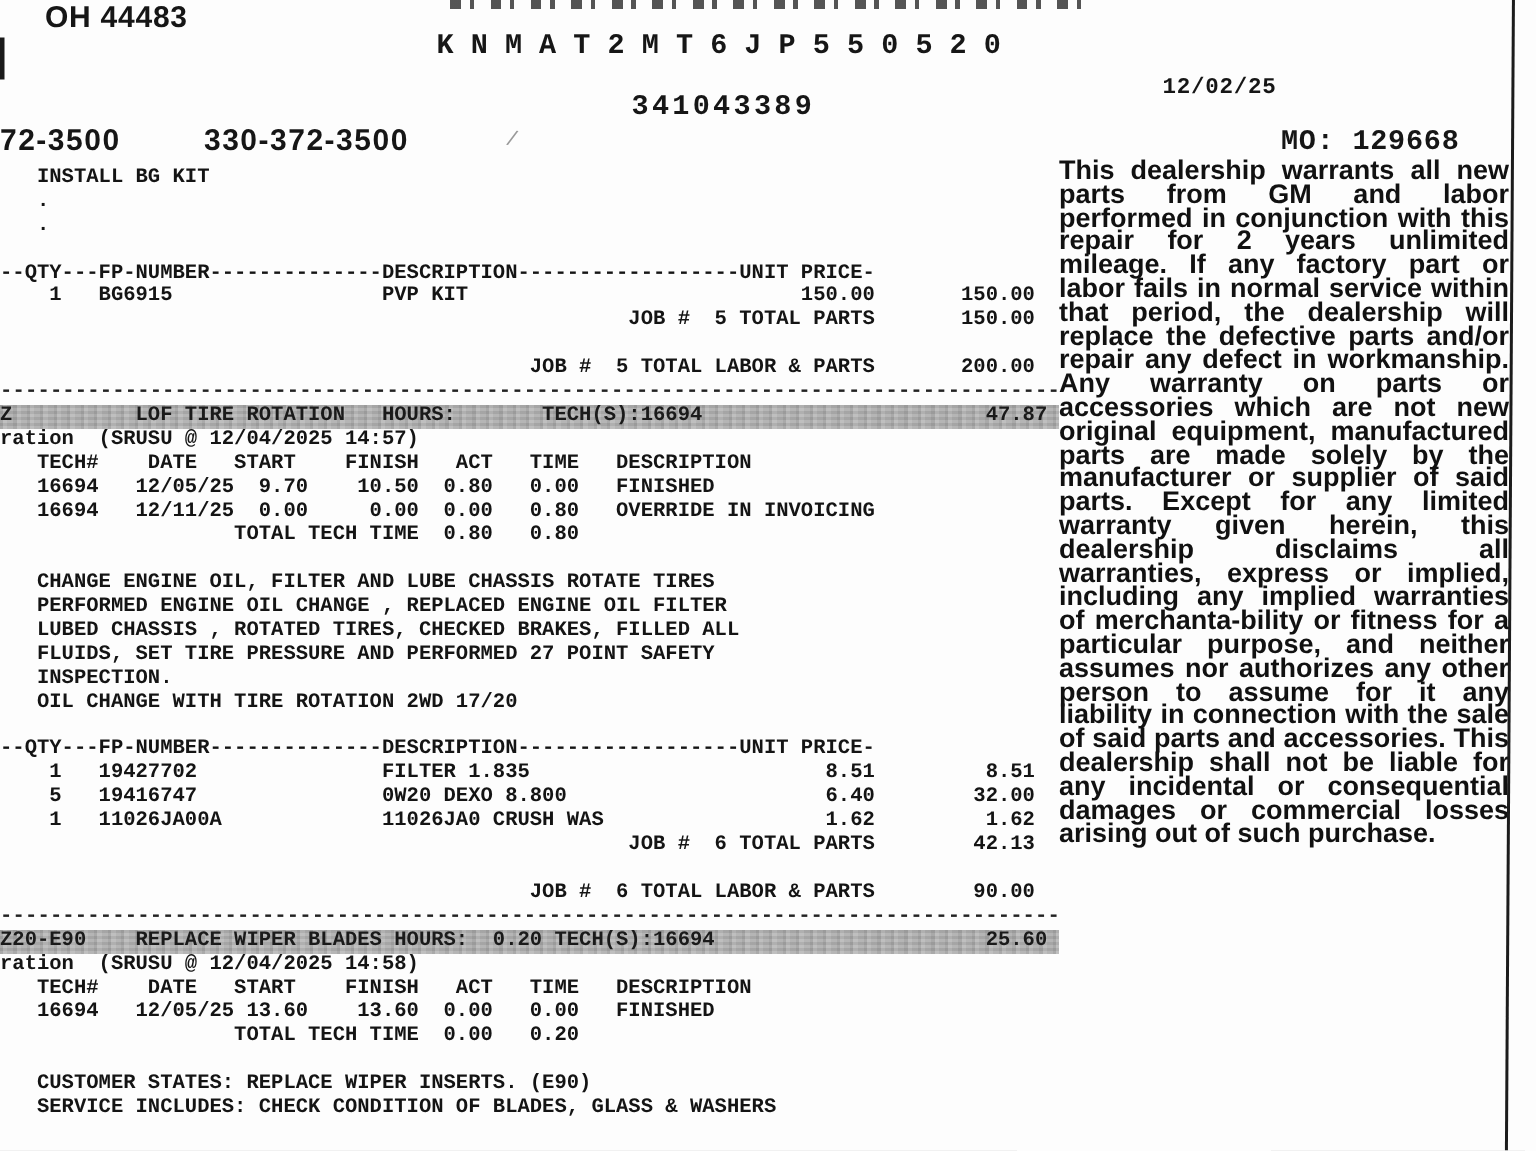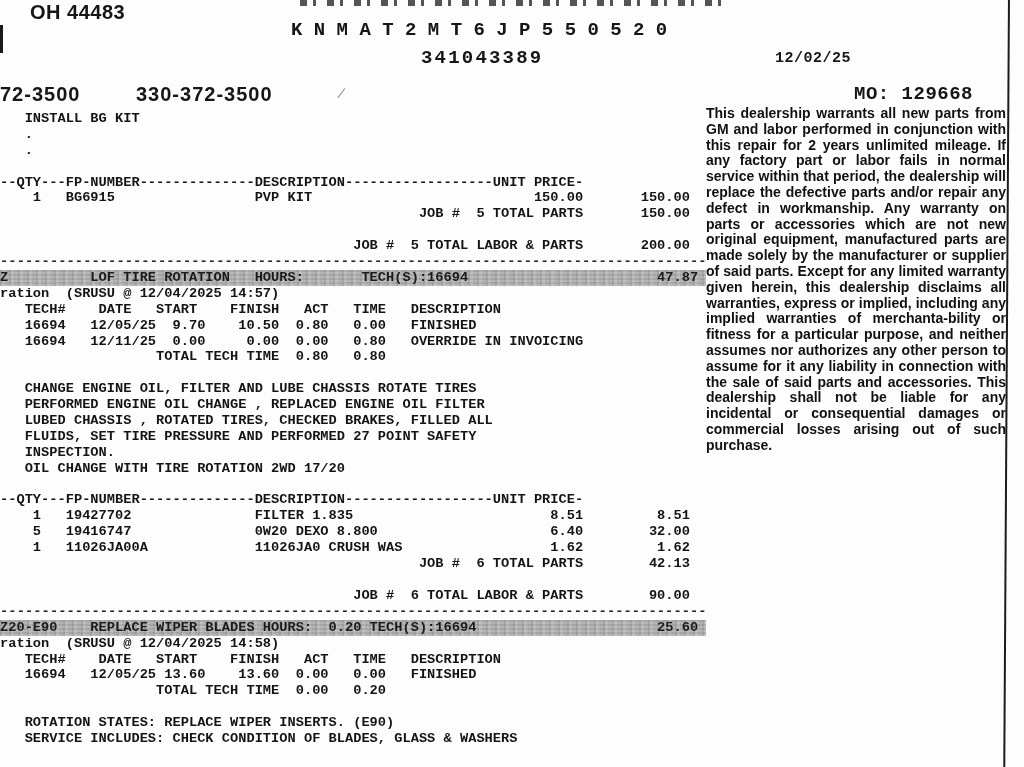--- a/index.html
+++ b/index.html
@@ -2,38 +2,38 @@
 <html><head>
 <meta charset="utf-8">
 <style>
   html,body{margin:0;padding:0;background:#e8e8e8;}
   .page{position:relative;width:1024px;height:767px;background:#fdfdfd;overflow:hidden;
         font-family:"Liberation Mono",monospace;color:#161616;}
   
   .hdr{position:absolute;white-space:pre;font-weight:bold;}
   .zip{left:30px;top:1px;font-family:"Liberation Sans",sans-serif;font-size:20px;letter-spacing:.5px;}
   .vin{left:291px;top:19px;font-size:19px;}
-  .inv{left:421px;top:47px;font-size:19px;letter-spacing:2.2px;text-align:right;}
+  .inv{left:421px;top:60px;font-size:19px;letter-spacing:2.2px;text-align:right;}
   .date{left:727px;top:50px;font-size:15px;letter-spacing:.5px;margin-left:48px;}
   .ph1{left:0px;top:83px;font-family:"Liberation Sans",sans-serif;font-size:20px;letter-spacing:1px;}
   .ph2{left:136px;top:83px;font-family:"Liberation Sans",sans-serif;font-size:20px;letter-spacing:1px;}
   .mo{left:854px;top:83px;font-size:19px;letter-spacing:.5px;}
   
   .body-lines{position:absolute;left:0;top:111px;width:710px;font-size:13.7px;font-weight:bold;}
   .bl{white-space:pre;height:15.9px;line-height:15.9px;color:#141414;}
   .bl.dash{letter-spacing:.1px;color:#222;}
   .bl.bar{width:706px;height:16px;color:#1a1a1a;
       background:
         repeating-linear-gradient(90deg, rgba(0,0,0,.10) 0 2px, rgba(255,255,255,.05) 2px 5px, rgba(0,0,0,.04) 5px 9px),
         repeating-linear-gradient(0deg, #bcbcbc 0 2px, #acacac 2px 4px);}
   
   .warranty{position:absolute;left:706px;top:106px;width:300px;
       font-family:"Liberation Sans",sans-serif;font-weight:bold;color:#111;}
   .warranty .wt{font-size:13.5px;line-height:15.8px;}
-  .warranty .wb{font-size:14px;line-height:15.8px;text-align:justify;}
+  .warranty .wb{font-size:18px;line-height:15.8px;text-align:justify;}
   
   .edge-line{position:absolute;left:1008px;top:-6px;width:2px;height:790px;background:#1c1c1c;
       transform:rotate(.35deg);transform-origin:top;}
   .top-frag{position:absolute;left:300px;top:0;width:432px;height:6px;opacity:.8;
       background:
         repeating-linear-gradient(90deg,#2a2a2a 0 7px,transparent 7px 13px,#2a2a2a 13px 16px,transparent 16px 27px);}
   .left-frag{position:absolute;left:0;top:25px;width:3px;height:28px;background:#1a1a1a;}
   .slash-mark{position:absolute;left:337px;top:86px;color:#9a9a9a;font-size:14px;transform:rotate(8deg);}
 </style>
 </head>
@@ -85,21 +85,21 @@
       <div class="bl text">                                                   JOB #  6 TOTAL PARTS        42.13</div>
       <div class="bl text"></div>
       <div class="bl text">                                           JOB #  6 TOTAL LABOR &amp; PARTS        90.00</div>
       <div class="bl dash">-------------------------------------------------------------------------------------</div>
       <div class="bl bar">Z20-E90    REPLACE WIPER BLADES HOURS:  0.20 TECH(S):16694                      25.60</div>
       <div class="bl text">ration  (SRUSU @ 12/04/2025 14:58)</div>
       <div class="bl text">   TECH#    DATE   START    FINISH   ACT   TIME   DESCRIPTION</div>
       <div class="bl text">   16694   12/05/25 13.60    13.60  0.00   0.00   FINISHED</div>
       <div class="bl text">                   TOTAL TECH TIME  0.00   0.20</div>
       <div class="bl text"></div>
-      <div class="bl text">   ROTATION STATES: REPLACE WIPER INSERTS. (E90)</div>
+      <div class="bl text">   CUSTOMER STATES: REPLACE WIPER INSERTS. (E90)</div>
       <div class="bl text">   SERVICE INCLUDES: CHECK CONDITION OF BLADES, GLASS &amp; WASHERS</div>
     </div>
 
   <div class="warranty">
     <div class="wb">This dealership warrants all new parts from GM and labor performed in conjunction with this repair for 2 years unlimited mileage. If any factory part or labor fails in normal service within that period, the dealership will replace the defective parts and/or repair any defect in workmanship. Any warranty on parts or accessories which are not new original equipment, manufactured parts are made solely by the manufacturer or supplier of said parts. Except for any limited warranty given herein, this dealership disclaims all warranties, express or implied, including any implied warranties of merchanta-bility or fitness for a particular purpose, and neither assumes nor authorizes any other person to assume for it any liability in connection with the sale of said parts and accessories. This dealership shall not be liable for any incidental or consequential damages or commercial losses arising out of such purchase.</div>
   </div>
 
   <div class="edge-line"></div>
 </div>
 

